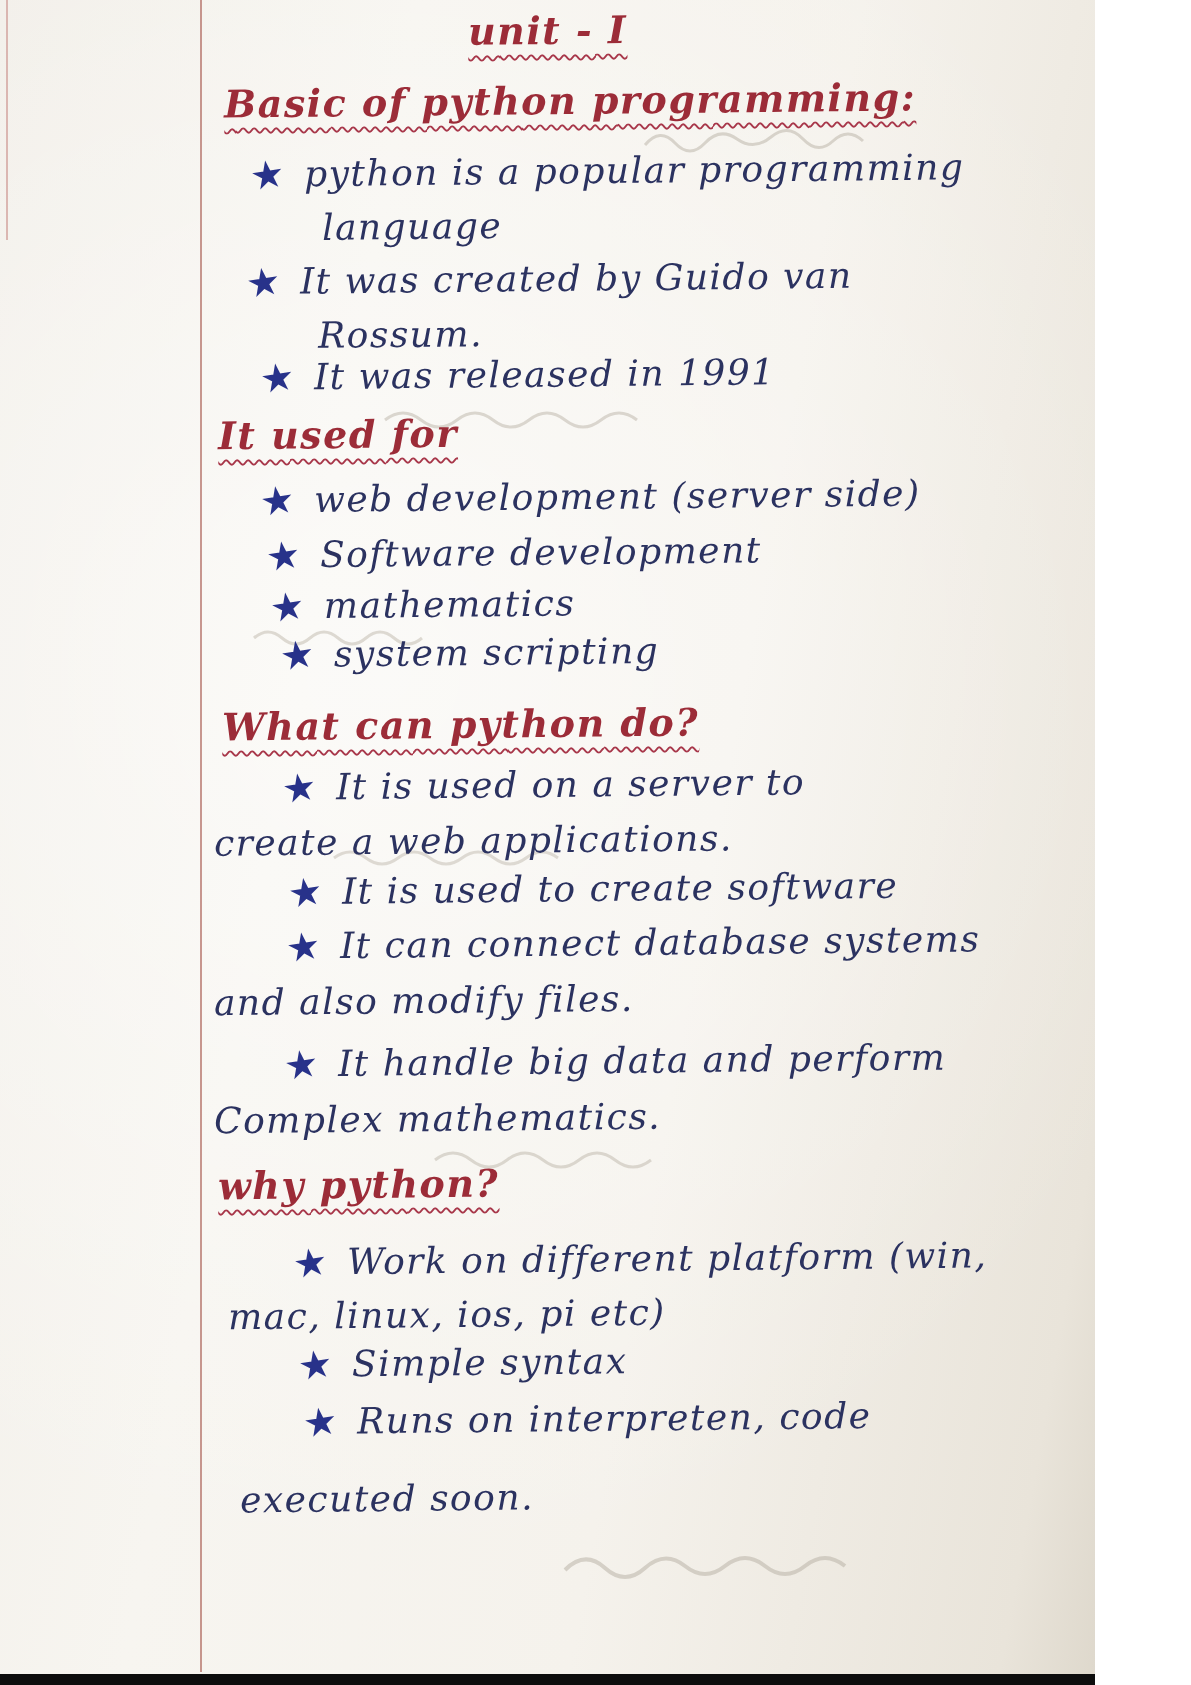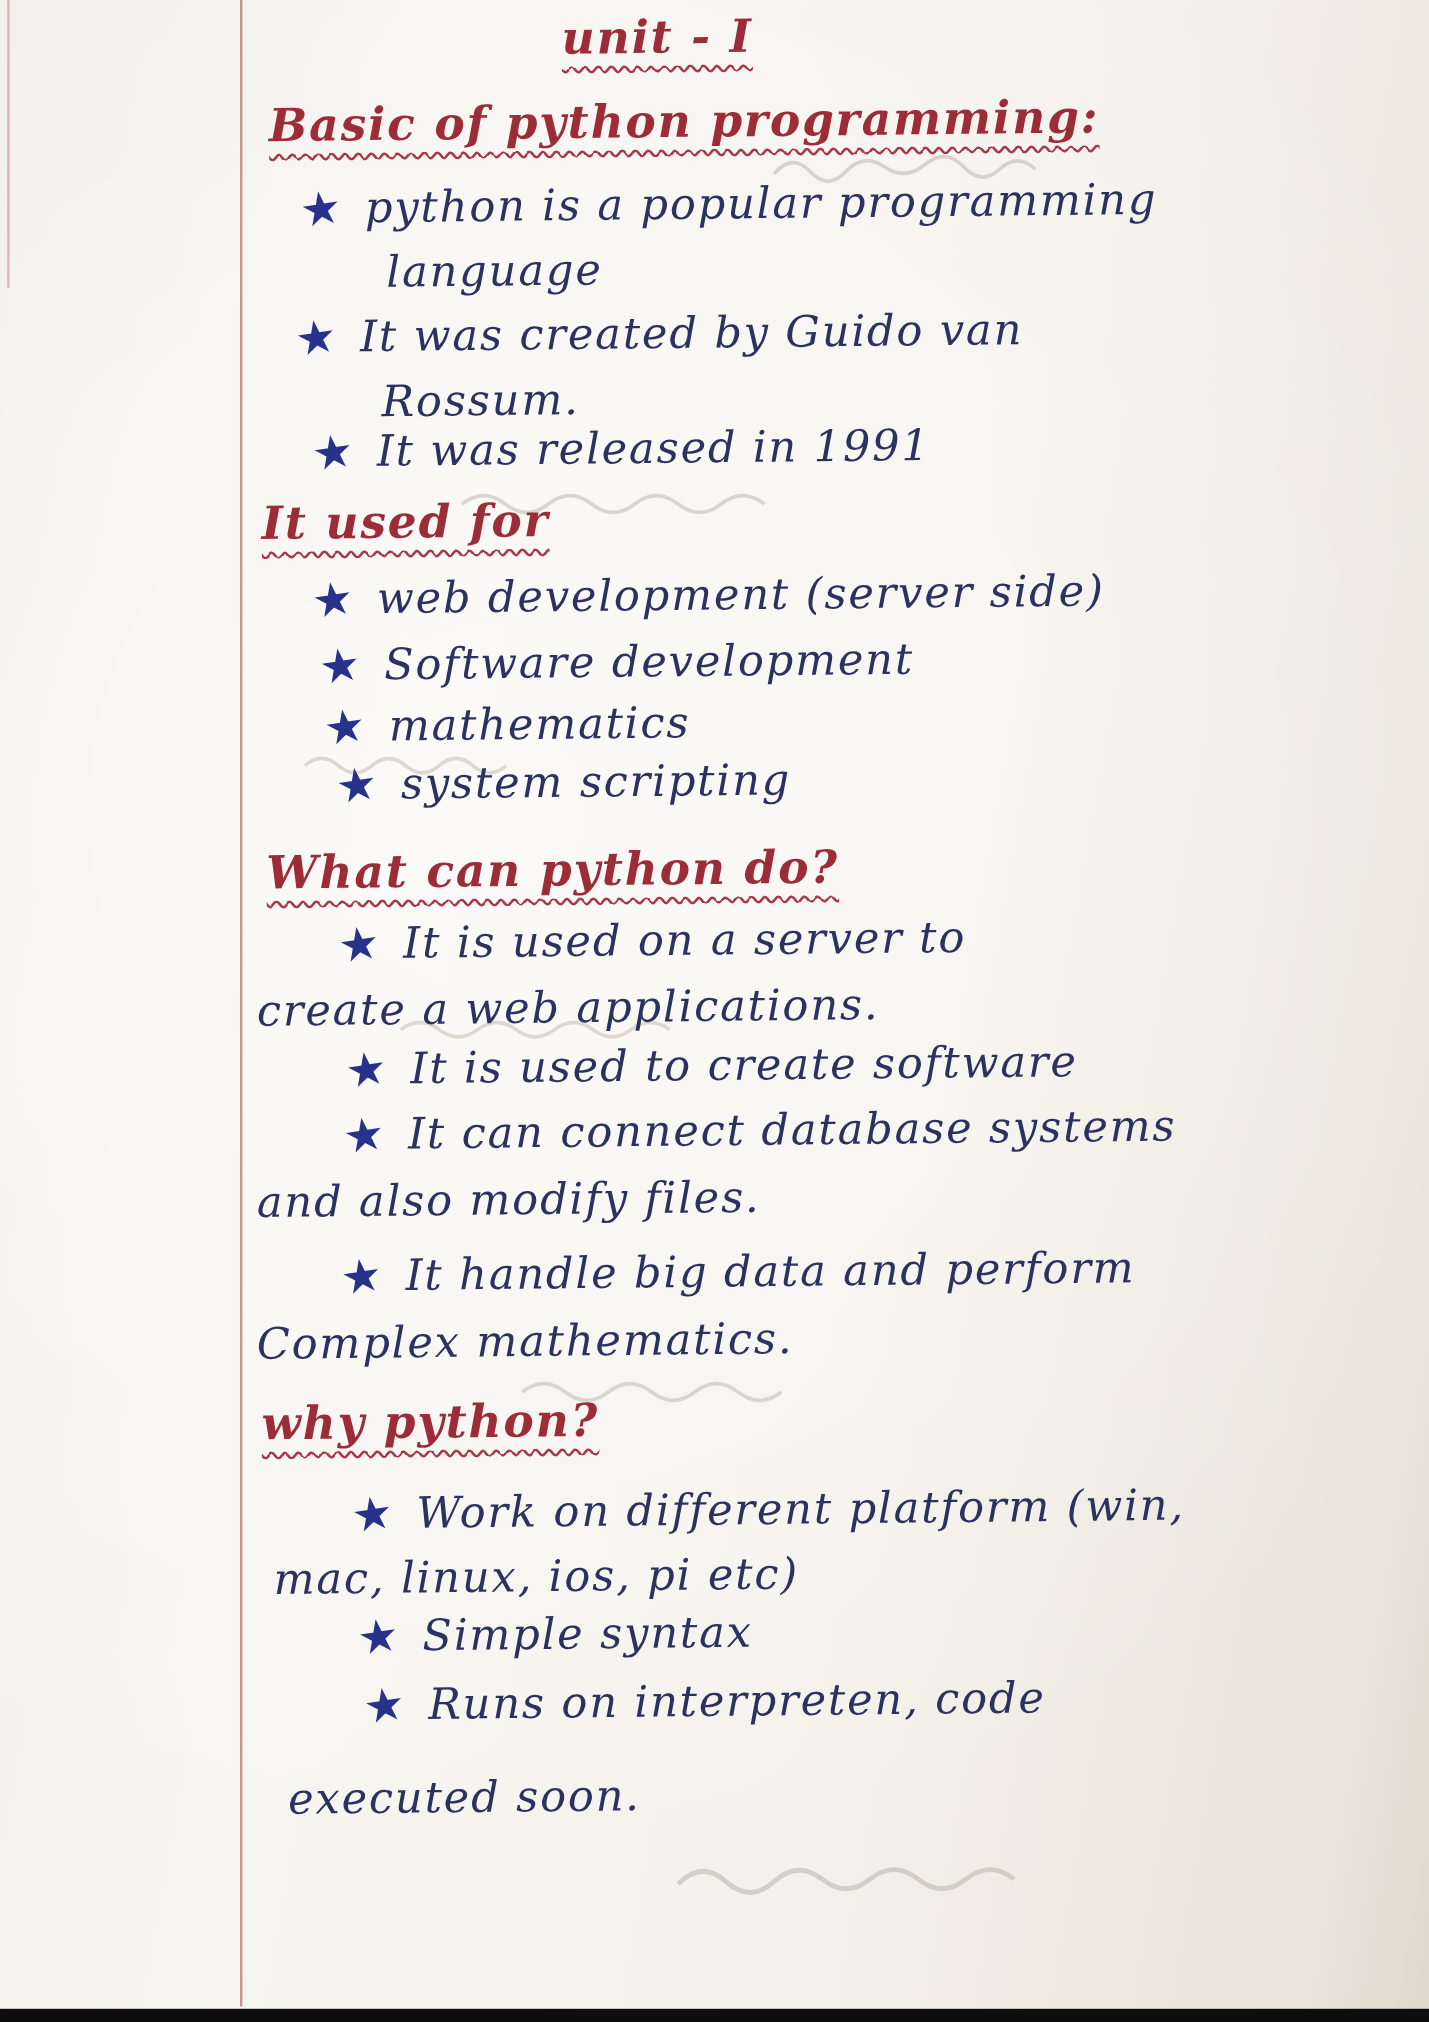--- a/index.html
+++ b/index.html
@@ -1,18 +1,18 @@
 <!DOCTYPE html>
 <html><head>
 <meta charset="utf-8">
 <style>
   html,body{margin:0;padding:0;}
   #page{
     position:relative;
-    width:1191px;height:1685px;
+    width:1095px;height:1685px;
     overflow:hidden;
     background:
       radial-gradient(130% 90% at 35% 40%, rgba(255,255,255,0.55), rgba(0,0,0,0) 60%),
       linear-gradient(100deg, #f2efe9 0%, #f7f5f0 30%, #f5f2ec 62%, #e9e4da 93%, #ded8cc 100%);
     font-family:"DejaVu Serif", serif;
   }
   
   .margin-rule{
     position:absolute;left:200px;top:0;width:2px;height:1672px;
     background:#b5766c;opacity:.75;

